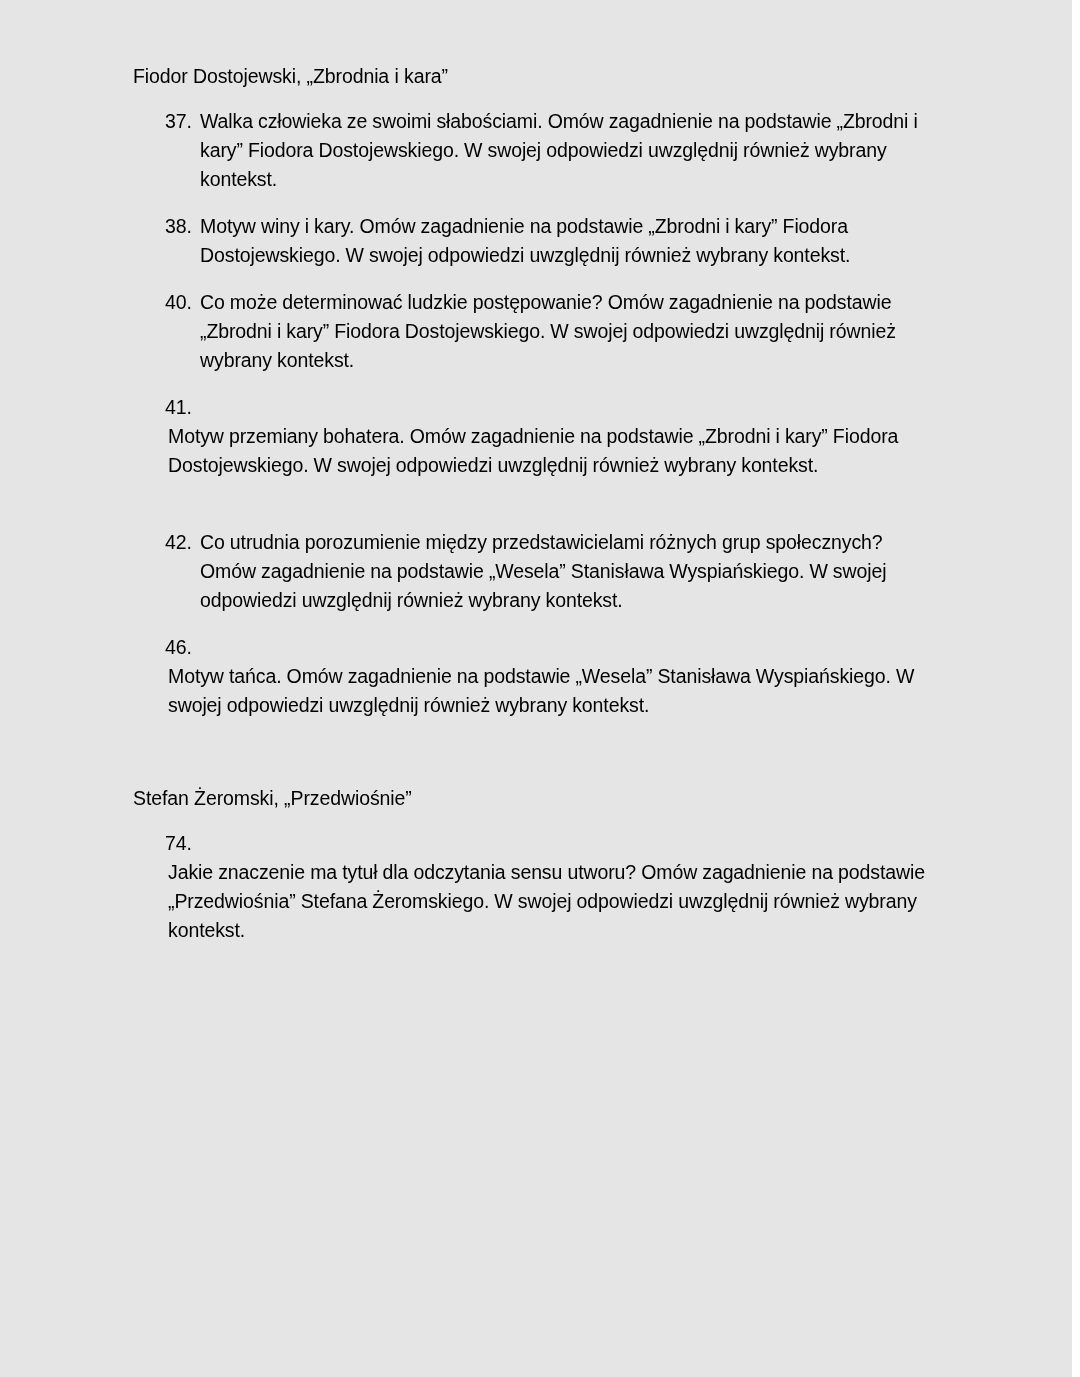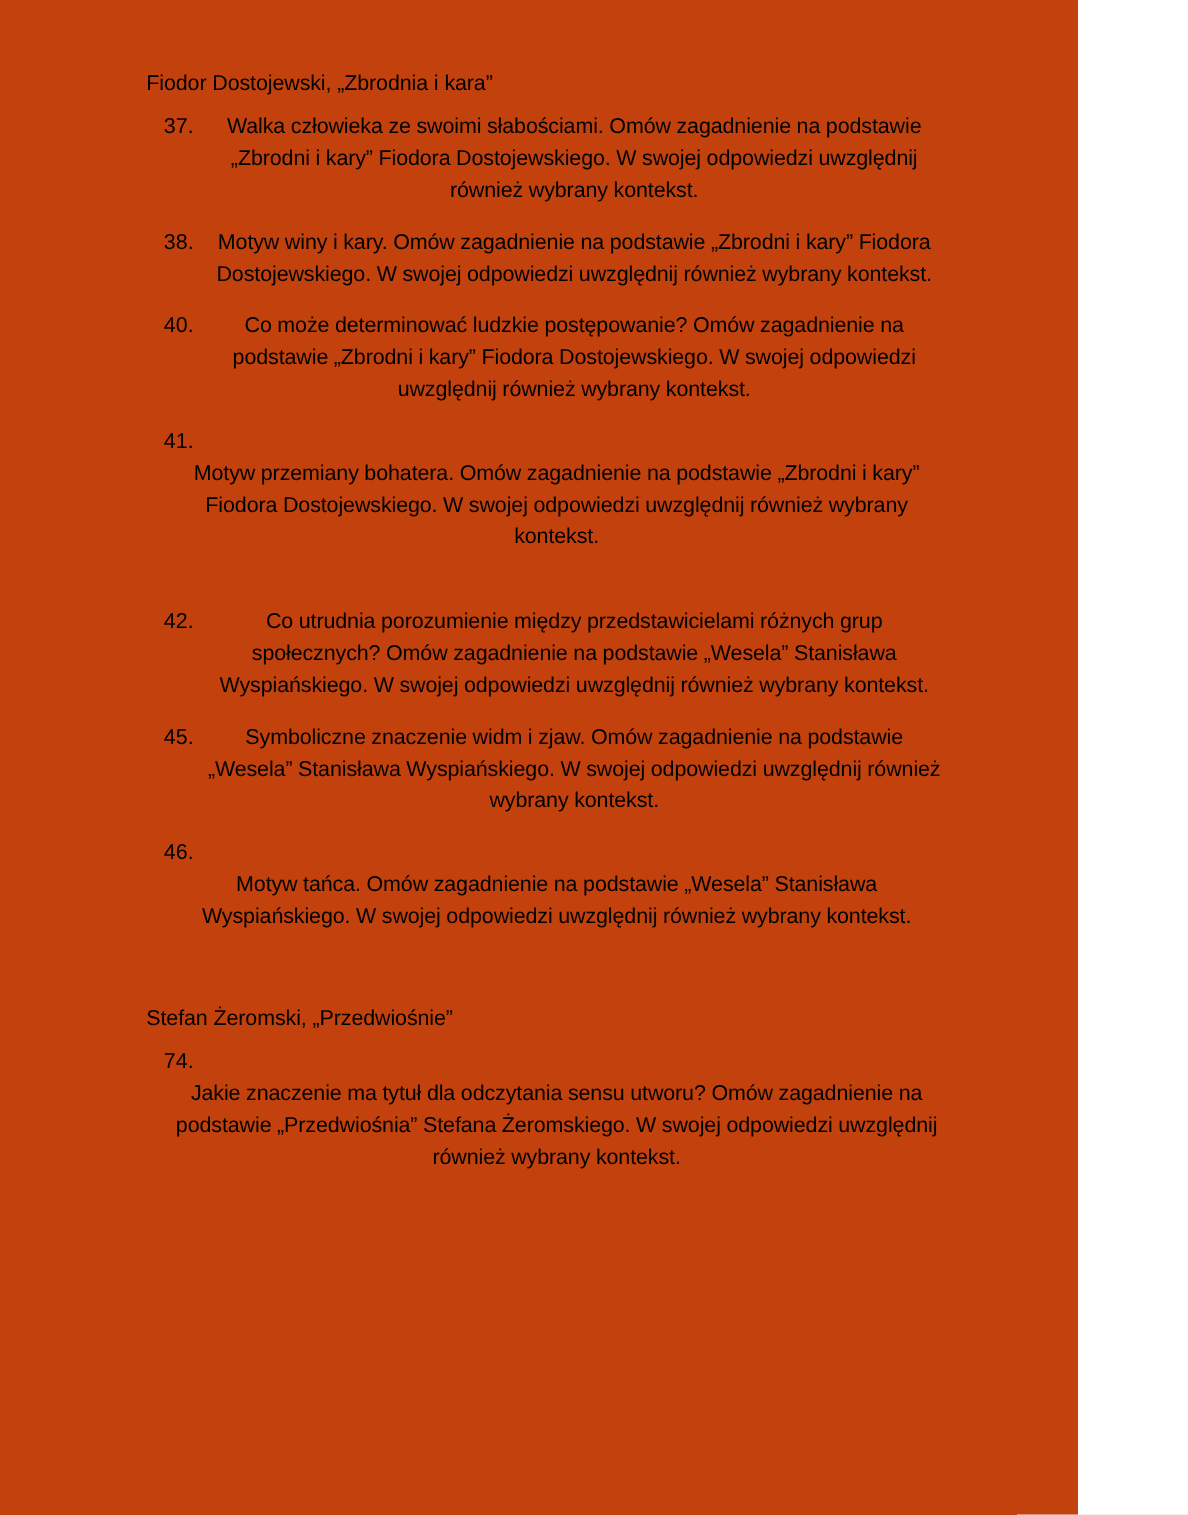--- a/index.html
+++ b/index.html
@@ -9,23 +9,23 @@
   }
   body {
     width: 1080px;
     height: 1377px;
     font-family: "Liberation Sans", sans-serif;
     color: #000000;
     -webkit-font-smoothing: antialiased;
   }
   .page {
     position: relative;
-    width: 980px;
+    width: 1072px;
     height: 1377px;
-    background: #c2410c;
+    background: #e5e5e5;
     box-sizing: border-box;
     padding: 62px 120px 0 133px;
   }
   .section {
     margin: 0;
   }
   .section + .section {
     margin-top: 48px;
   }
   .section.wide-gap {
@@ -34,21 +34,21 @@
   .section-heading {
     font-size: 19.5px;
     line-height: 29px;
     font-weight: 400;
     margin: 0 0 10px 0;
     white-space: nowrap;
     letter-spacing: -0.1px;
   }
   .topic-list {
     list-style: none;
-    margin: 0;
+    margin: 16px;
     padding: 0;
   }
   .topic-item {
     position: relative;
     display: flex;
     align-items: flex-start;
     margin: 0 0 18px 0;
     padding-left: 11px;
   }
   .topic-item:last-child {
@@ -64,21 +64,21 @@
     font-weight: 400;
     white-space: nowrap;
   }
   .topic-text {
     flex: 1 1 auto;
     font-size: 19.5px;
     line-height: 29px;
     font-weight: 400;
     padding-left: 8px;
     max-width: 790px;
-    text-align: center;
+    text-align: left;
     letter-spacing: -0.1px;
     word-spacing: -0.2px;
   }
 </style>
 </head>
 <body>
 
 <div class="page">
 
   <div class="section">
@@ -103,24 +103,20 @@
     </ol>
   </div>
 
   <div class="section">
     <ol class="topic-list">
       <li class="topic-item">
         <span class="topic-number">42.</span>
         <span class="topic-text">Co utrudnia porozumienie między przedstawicielami różnych grup społecznych? Omów zagadnienie na podstawie „Wesela” Stanisława Wyspiańskiego. W swojej odpowiedzi uwzględnij również wybrany kontekst.</span>
       </li>
       <li class="topic-item">
-        <span class="topic-number">45.</span>
-        <span class="topic-text">Symboliczne znaczenie widm i zjaw. Omów zagadnienie na podstawie „Wesela” Stanisława Wyspiańskiego. W swojej odpowiedzi uwzględnij również wybrany kontekst.</span>
-      </li>
-      <li class="topic-item">
         <span class="topic-number">46.</span>
         <span class="topic-text">Motyw tańca. Omów zagadnienie na podstawie „Wesela” Stanisława Wyspiańskiego. W swojej odpowiedzi uwzględnij również wybrany kontekst.</span>
       </li>
     </ol>
   </div>
 
   <div class="section">
   </div>
 
   <div class="section wide-gap">

